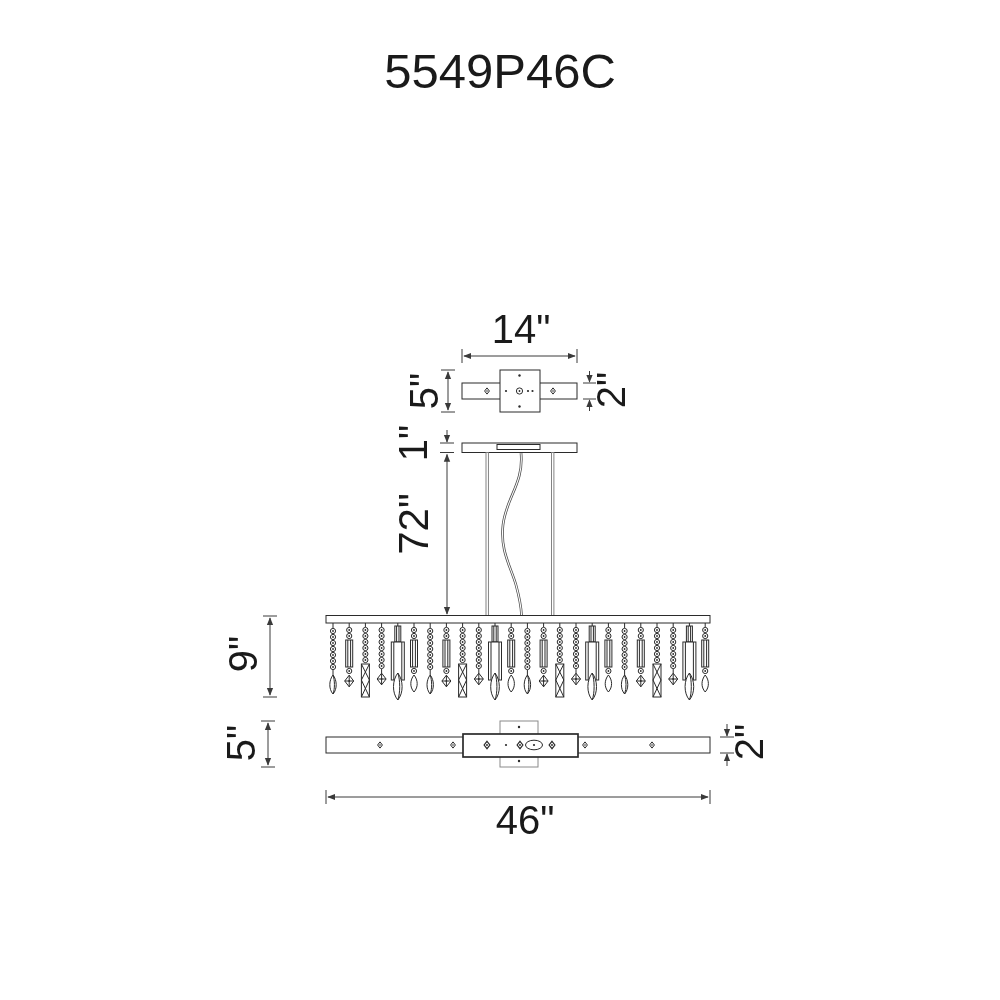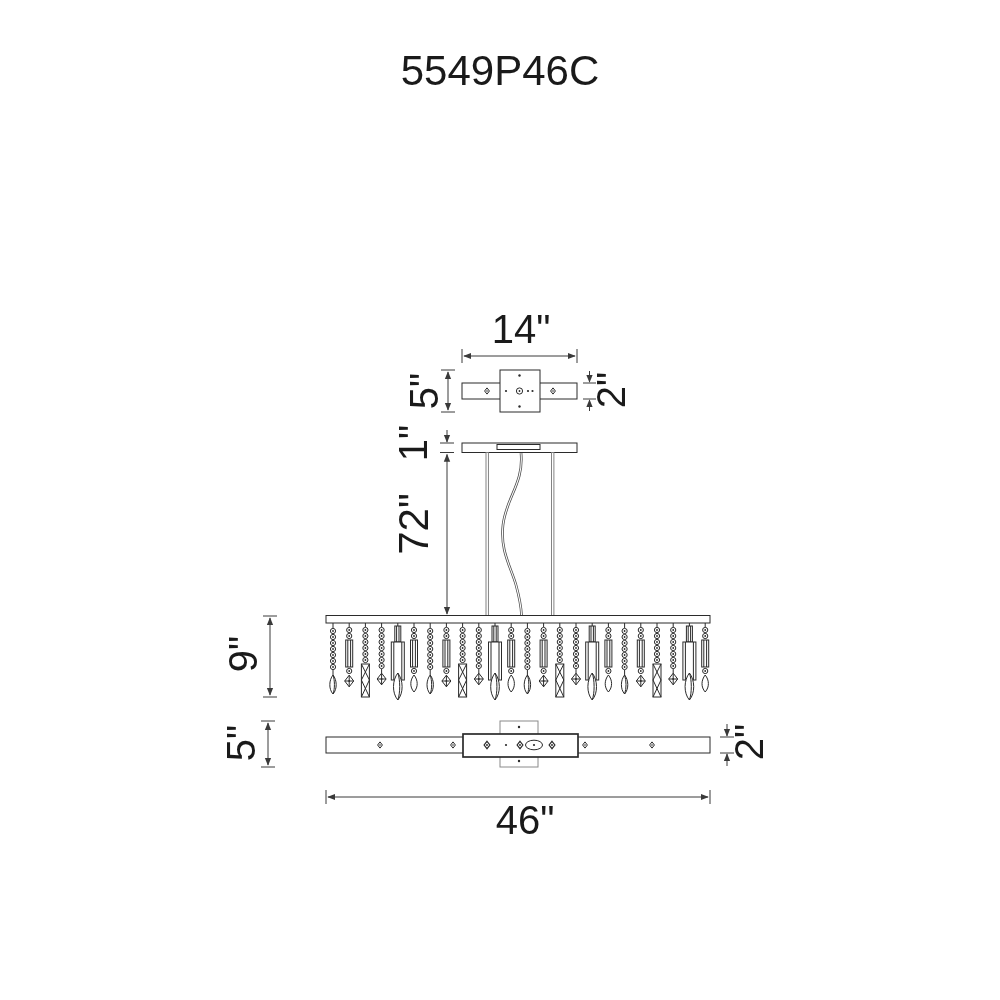--- a/index.html
+++ b/index.html
@@ -2,21 +2,21 @@
 <html><head>
 <meta charset="utf-8">
 <style>
   html,body{margin:0;padding:0;background:#ffffff;}
   #canvas{position:relative;width:1000px;height:1000px;background:#ffffff;overflow:hidden;
           font-family:"Liberation Sans", sans-serif;color:#1a1a1a;}
   .lab{position:absolute;white-space:nowrap;transform:translate(-50%,-50%);
        font-size:40px;letter-spacing:0px;color:#1a1a1a;}
   .vlab{position:absolute;white-space:nowrap;transform:translate(-50%,-50%) rotate(-90deg);
         font-size:40px;color:#1a1a1a;}
-  .title{font-size:42px;}
+  .title{font-size:49px;}
   svg{position:absolute;left:0;top:0;}
   .ln{stroke:#2b2b2b;stroke-width:1;fill:none;}
   .fw{stroke:#2b2b2b;stroke-width:1;fill:#ffffff;}
   .fd{fill:#2b2b2b;stroke:none;}
   .dim{stroke:#3a3a3a;stroke-width:1;fill:none;}
   .grey{stroke:#8a8a8a;stroke-width:1;fill:none;}
   .rod{stroke:#777;stroke-width:0.9;fill:#ffffff;}
   .bold{stroke-width:1.7;}
 </style>
 </head>

